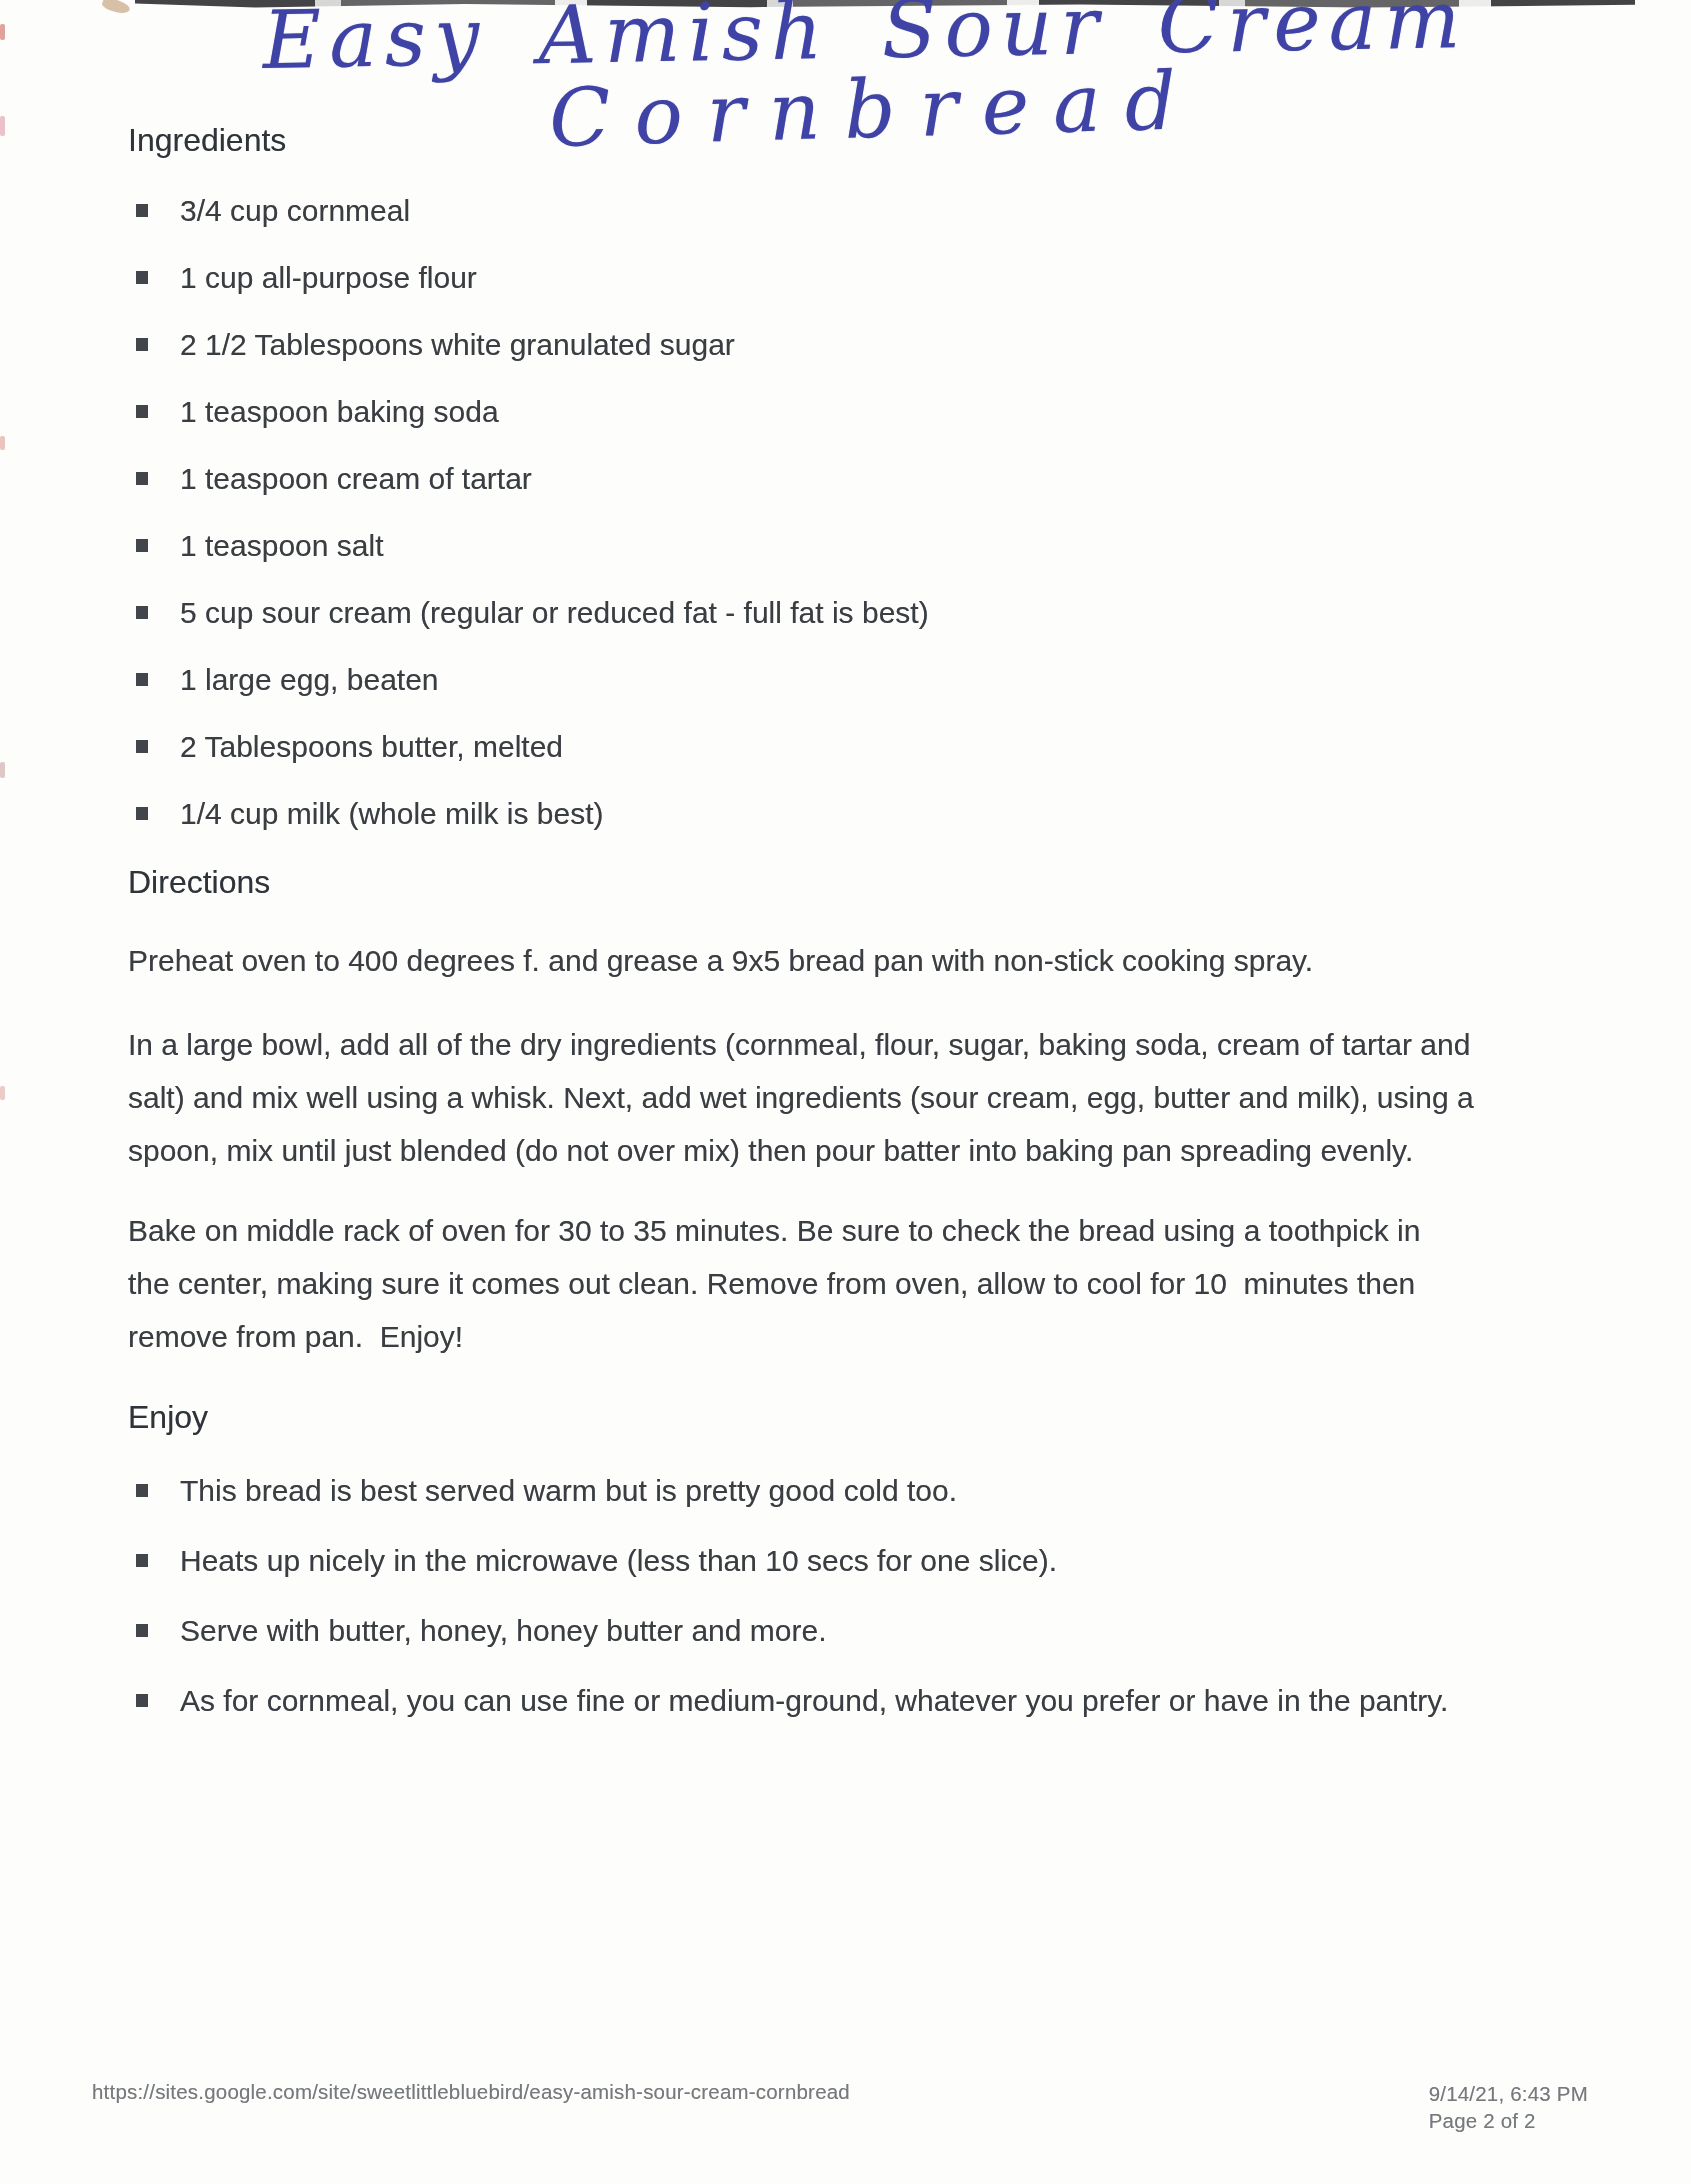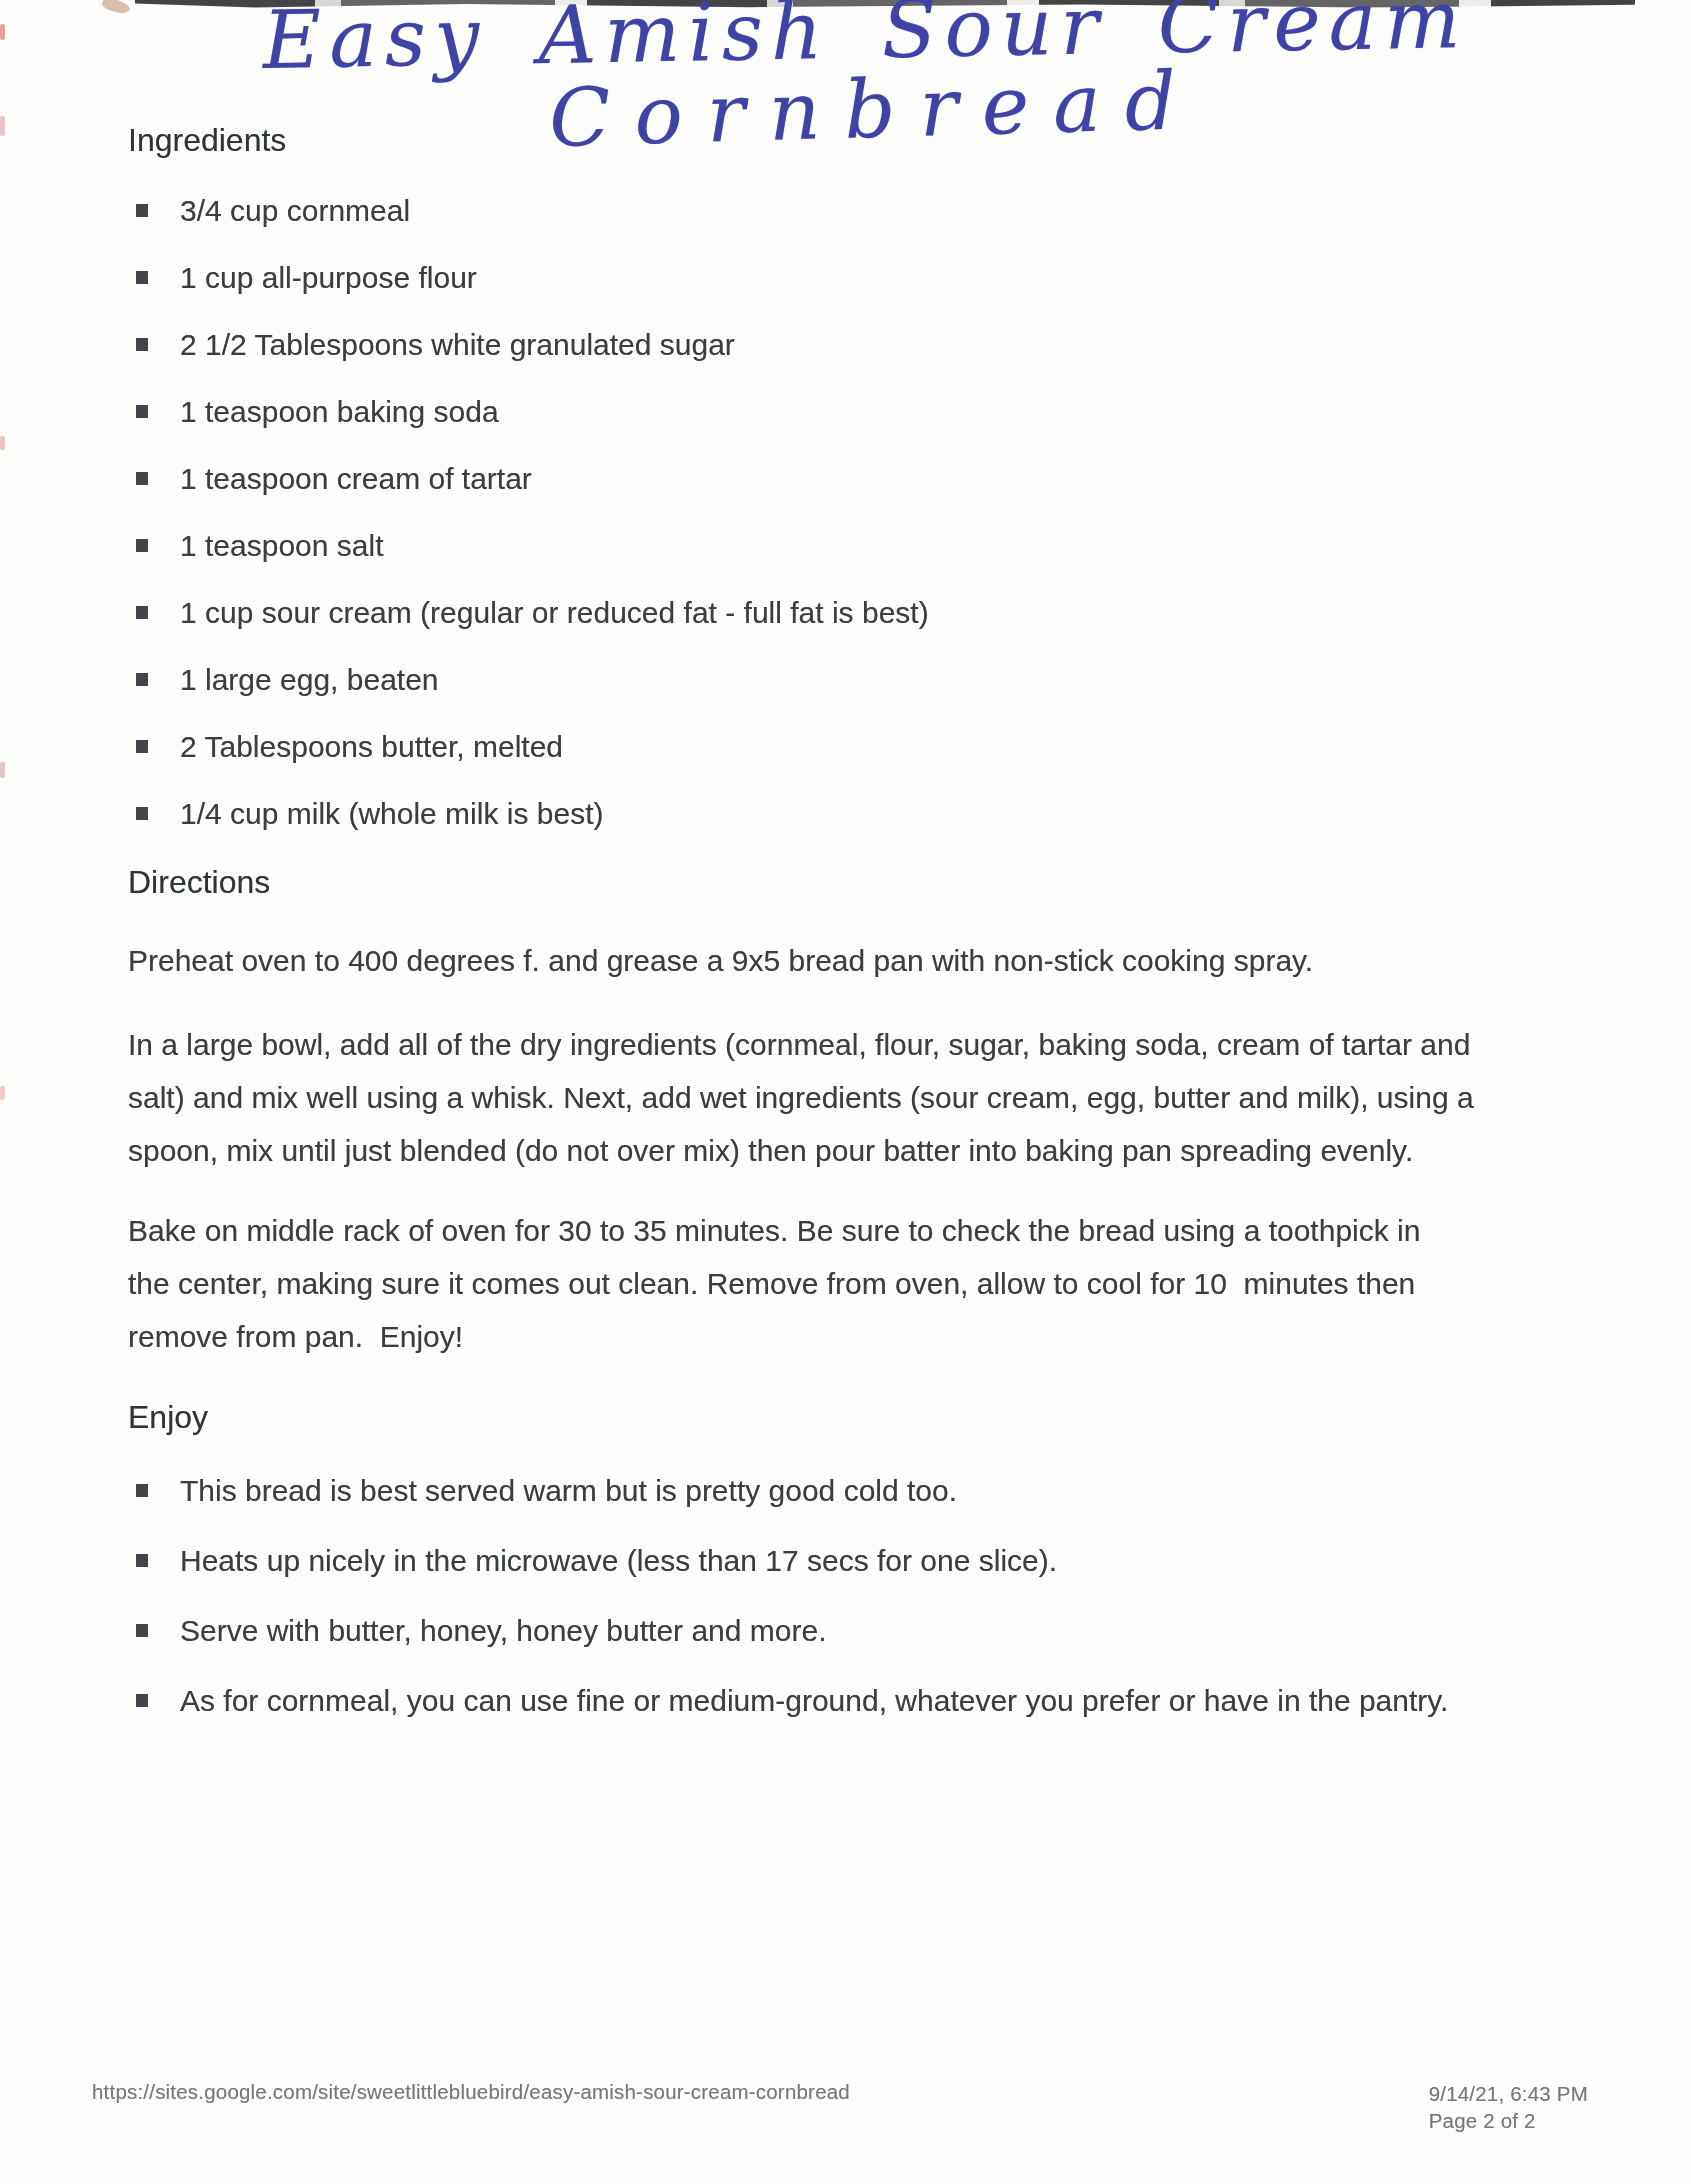--- a/index.html
+++ b/index.html
@@ -124,21 +124,21 @@
 
     <div class="section-heading h-ing">Ingredients</div>
 
     <ul class="bullet-list">
       <li><span class="bullet"></span><span>3/4 cup cornmeal</span></li>
       <li><span class="bullet"></span><span>1 cup all-purpose flour</span></li>
       <li><span class="bullet"></span><span>2 1/2 Tablespoons white granulated sugar</span></li>
       <li><span class="bullet"></span><span>1 teaspoon baking soda</span></li>
       <li><span class="bullet"></span><span>1 teaspoon cream of tartar</span></li>
       <li><span class="bullet"></span><span>1 teaspoon salt</span></li>
-      <li><span class="bullet"></span><span>1 cup sour cream (regular or reduced fat - full fat is best)</span></li>
+      <li><span class="bullet"></span><span>5 cup sour cream (regular or reduced fat - full fat is best)</span></li>
       <li><span class="bullet"></span><span>1 large egg, beaten</span></li>
       <li><span class="bullet"></span><span>2 Tablespoons butter, melted</span></li>
       <li><span class="bullet"></span><span>1/4 cup milk (whole milk is best)</span></li>
     </ul>
 
     <div class="section-heading h-dir">Directions</div>
 
     <div class="para p1">
       <div class="para-line">Preheat oven to 400 degrees f. and grease a 9x5 bread pan with non-stick cooking spray.</div>
     </div>
@@ -150,21 +150,21 @@
     <div class="para p3">
       <div class="para-line">Bake on middle rack of oven for 30 to 35 minutes. Be sure to check the bread using a toothpick in</div>
       <div class="para-line">the center, making sure it comes out clean. Remove from oven, allow to cool for 10  minutes then</div>
       <div class="para-line">remove from pan.  Enjoy!</div>
     </div>
 
     <div class="section-heading h-tips">Enjoy</div>
 
     <ul class="bullet-list tips-list">
       <li><span class="bullet"></span><span>This bread is best served warm but is pretty good cold too.</span></li>
-      <li><span class="bullet"></span><span>Heats up nicely in the microwave (less than 17 secs for one slice).</span></li>
+      <li><span class="bullet"></span><span>Heats up nicely in the microwave (less than 10 secs for one slice).</span></li>
       <li><span class="bullet"></span><span>Serve with butter, honey, honey butter and more.</span></li>
       <li><span class="bullet"></span><span>As for cornmeal, you can use fine or medium-ground, whatever you prefer or have in the pantry.</span></li>
     </ul>
 
   </div>
 
   <div class="footer">
     <div class="footer-url">https://sites.google.com/site/sweetlittlebluebird/easy-amish-sour-cream-cornbread</div>
     <div class="footer-right">
       <div>9/14/21, 6:43 PM</div>

